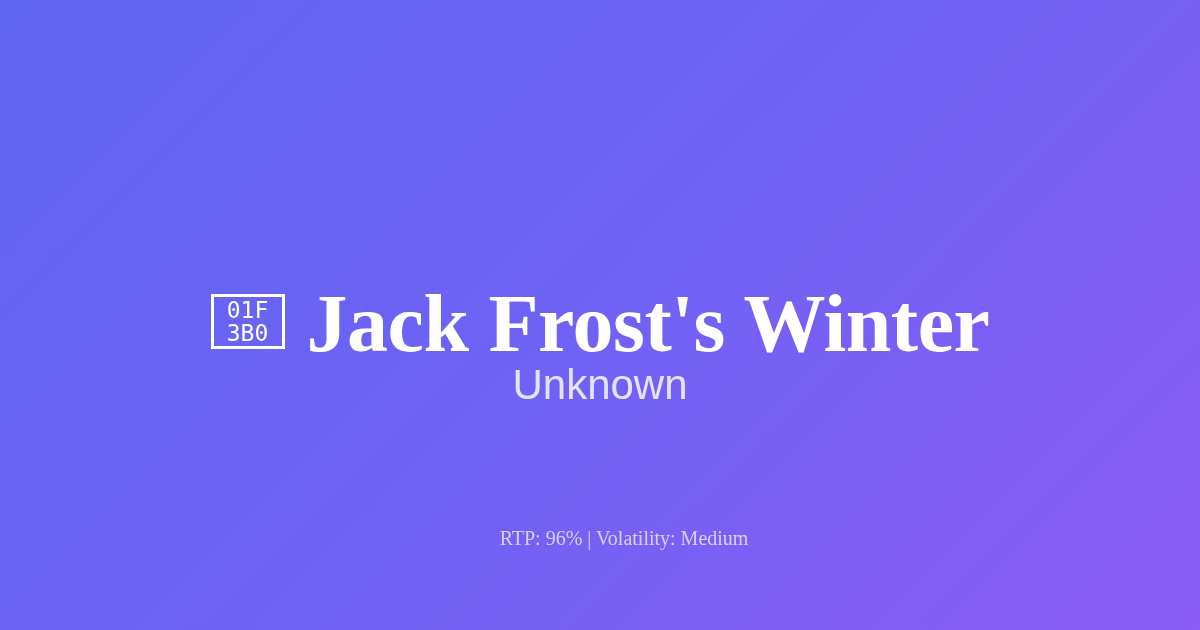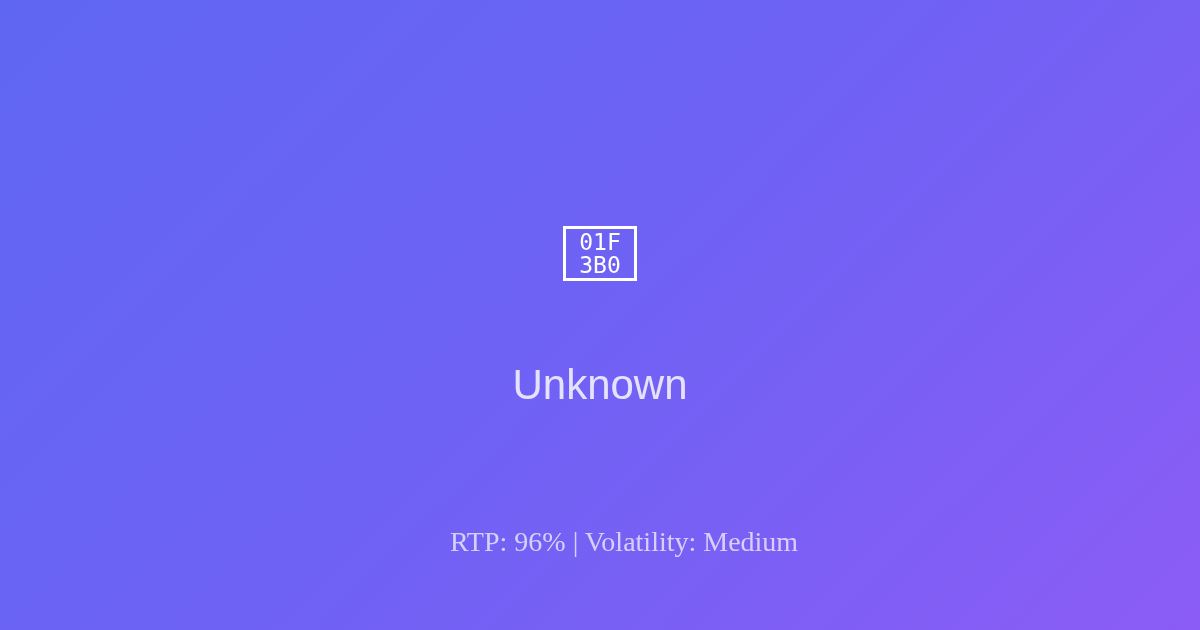--- a/index.html
+++ b/index.html
@@ -87,35 +87,36 @@
 
   
   .meta {
     position: absolute;
     left: 0;
     right: 0;
     top: 528px;
     text-align: center;
     font-family: "Liberation Serif", "DejaVu Serif", serif;
     font-weight: 400;
-    font-size: 28px;
+    font-size: 20px;
     line-height: 1;
     color: rgba(255, 255, 255, 0.70);
     padding-left: 48px;
   }
 </style>
 </head>
 <body>
 
 <div class="og-card">
 
   <div class="title-row">
     <span class="tofu-glyph">
       <span>01F</span>
       <span>3B0</span>
     </span>
+    <h1 class="game-title">Jack Frost's Winter</h1>
   </div>
 
   <div class="provider">Unknown</div>
 
   <div class="meta">RTP: 96% | Volatility: Medium</div>
 
 </div>
 
 </body></html>

